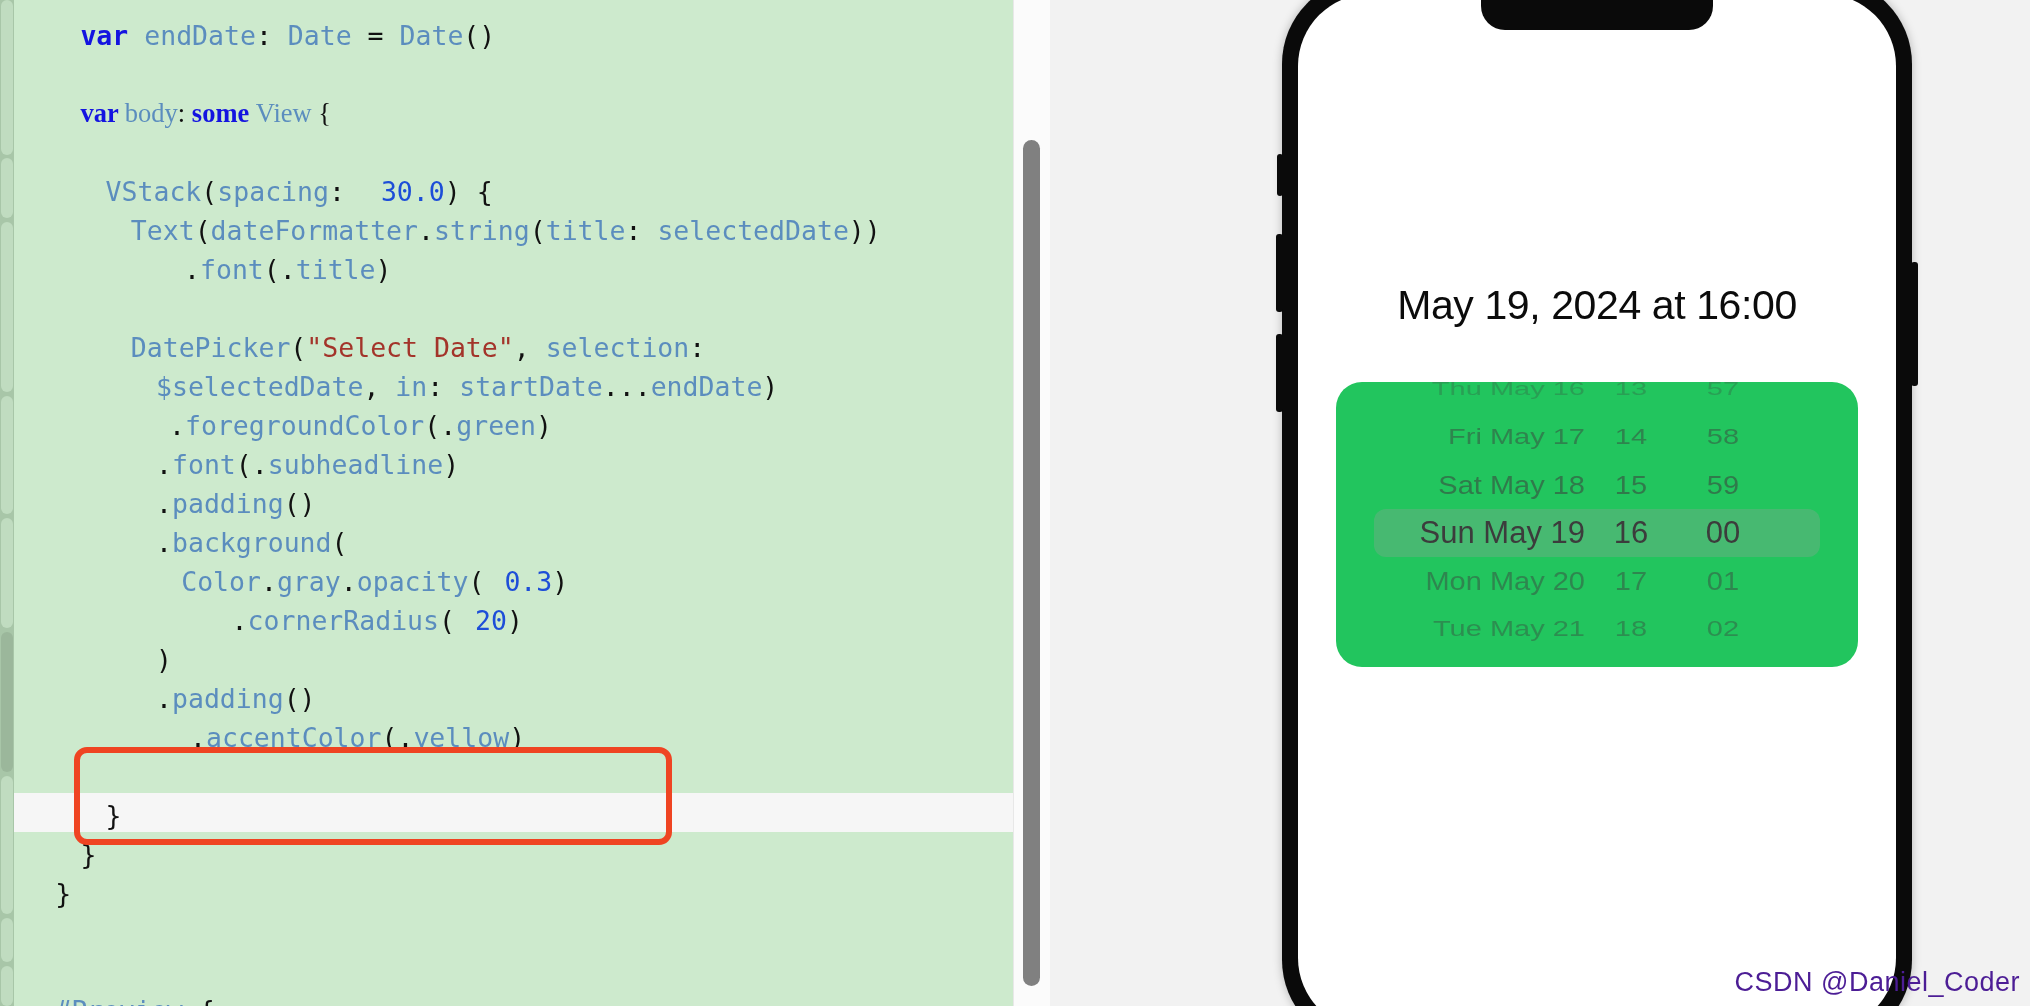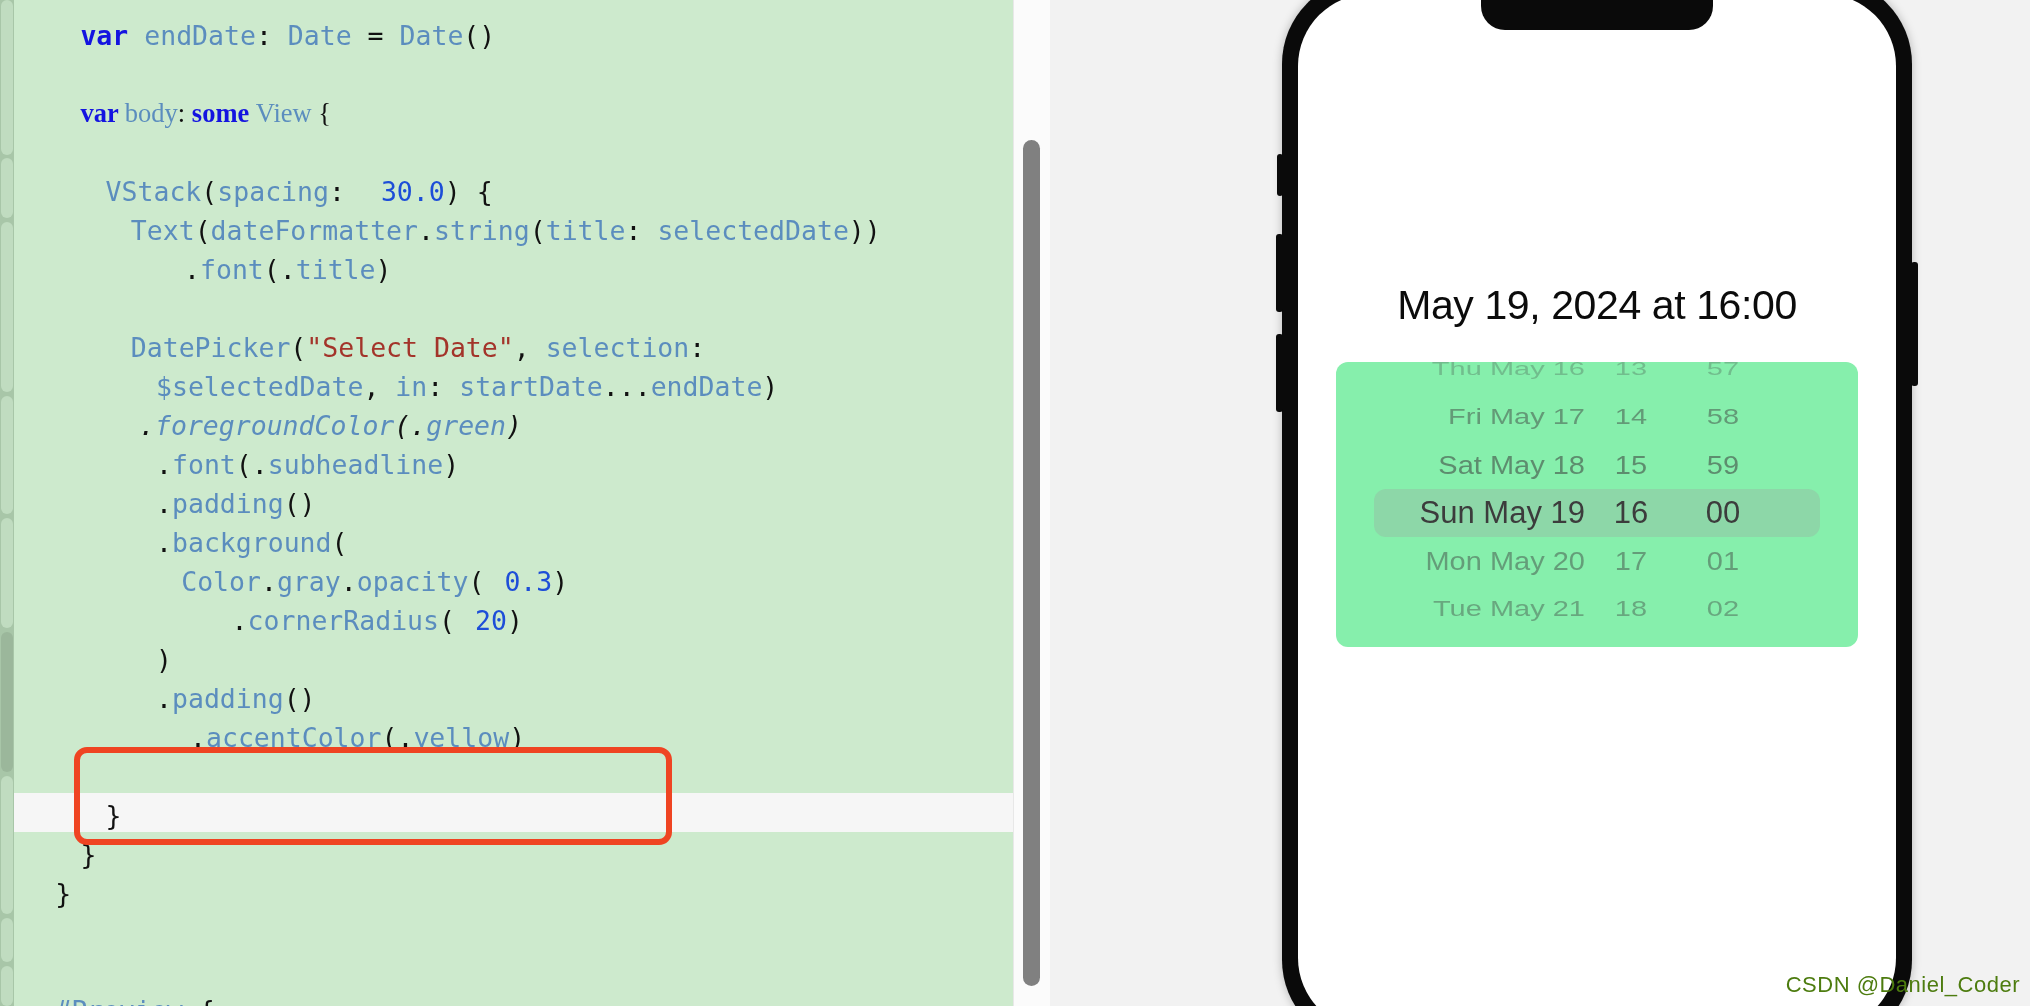--- a/index.html
+++ b/index.html
@@ -159,25 +159,25 @@
     font-family: "Liberation Sans", sans-serif;
     font-size: 41px;
     color: #0b0b0b;
     letter-spacing: -0.4px;
   }
 
   
   #picker-card {
     position: absolute;
     left: 38px;
-    top: 368px;
+    top: 388px;
     width: 522px;
     height: 285px;
-    background: #86efac;
-    border-radius: 12px;
+    background: #22c55e;
+    border-radius: 26px;
     overflow: hidden;
   }
   #picker-selection {
     position: absolute;
     left: 38px;
     top: 127px;
     width: 446px;
     height: 48px;
     background: rgba(160,160,160,0.30);
     border-radius: 12px;
@@ -217,22 +217,22 @@
     color: #121212;
     font-size: 31px;
   }
 
   
   #watermark {
     position: absolute;
     right: 10px;
     bottom: 8px;
     font-family: "Liberation Sans", sans-serif;
-    font-size: 22px;
-    color: #4d7c0f;
+    font-size: 27px;
+    color: #4c1d95;
     z-index: 20;
     letter-spacing: 0.5px;
   }
 </style>
 </head>
 <body>
 
 <div id="root">
 
   <div id="editor-pane">
@@ -255,21 +255,21 @@
         <div class="code-line" style="top: 16px; left: 66.4px;"><span class="kw">var </span><span class="id">endDate</span><span class="punct">: </span><span class="type">Date</span><span class="punct"> = </span><span class="type">Date</span><span class="punct">()</span></div>
         <div class="code-line" style="top: 55px; left: 66.4px;"></div>
         <div class="code-line" style="top: 94px; left: 66.4px; font-family: Liberation Serif, serif;"><span class="kw">var </span><span class="id">body</span><span class="punct">: </span><span class="kw">some </span><span class="type">View</span><span class="punct"> {</span></div>
         <div class="code-line" style="top: 133px; left: 66.4px;"></div>
         <div class="code-line" style="top: 172px; left: 91.6px;"><span class="type">VStack</span><span class="punct">(</span><span class="id">spacing</span><span class="punct">: </span><span class="num">30.0</span><span class="punct">) {</span></div>
         <div class="code-line" style="top: 211px; left: 116.8px;"><span class="type">Text</span><span class="punct">(</span><span class="id">dateFormatter</span><span class="punct">.</span><span class="fn">string</span><span class="punct">(</span><span class="id">title</span><span class="punct">: </span><span class="id">selectedDate</span><span class="punct">))</span></div>
         <div class="code-line" style="top: 250px; left: 142px; margin-left: 28px;"><span class="punct">.</span><span class="fn">font</span><span class="punct">(</span><span class="punct">.</span><span class="id">title</span><span class="punct">)</span></div>
         <div class="code-line" style="top: 289px; left: 66.4px;"></div>
         <div class="code-line" style="top: 328px; left: 116.8px;"><span class="type">DatePicker</span><span class="punct">(</span><span class="str">"Select Date"</span><span class="punct">, </span><span class="id">selection</span><span class="punct">:</span></div>
         <div class="code-line" style="top: 367px; left: 142px;"><span class="id">$selectedDate</span><span class="punct">, </span><span class="id">in</span><span class="punct">: </span><span class="id">startDate</span><span class="punct">...</span><span class="id">endDate</span><span class="punct">)</span></div>
-        <div class="code-line" style="top: 406px; left: 125px; font-style: italic;"><span class="punct">.</span><span class="fn">foregroundColor</span><span class="punct">(</span><span class="punct">.</span><span class="id">green</span><span class="punct">)</span></div>
+        <div class="code-line" style="top: 406px; left: 155px;"><span class="punct">.</span><span class="fn">foregroundColor</span><span class="punct">(</span><span class="punct">.</span><span class="id">green</span><span class="punct">)</span></div>
         <div class="code-line" style="top: 445px; left: 142px;"><span class="punct">.</span><span class="fn">font</span><span class="punct">(</span><span class="punct">.</span><span class="id">subheadline</span><span class="punct">)</span></div>
         <div class="code-line" style="top: 484px; left: 142px;"><span class="punct">.</span><span class="fn">padding</span><span class="punct">()</span></div>
         <div class="code-line" style="top: 523px; left: 142px;"><span class="punct">.</span><span class="fn">background</span><span class="punct">(</span></div>
         <div class="code-line" style="top: 562px; left: 167.2px;"><span class="type">Color</span><span class="punct">.</span><span class="id">gray</span><span class="punct">.</span><span class="fn">opacity</span><span class="punct">(</span><span class="num">0.3</span><span class="punct">)</span></div>
         <div class="code-line" style="top: 601px; left: 217.6px;"><span class="punct">.</span><span class="fn">cornerRadius</span><span class="punct">(</span><span class="num">20</span><span class="punct">)</span></div>
         <div class="code-line" style="top: 640px; left: 142px;"><span class="punct">)</span></div>
         <div class="code-line" style="top: 679px; left: 142px;"><span class="punct">.</span><span class="fn">padding</span><span class="punct">()</span></div>
         <div class="code-line" style="top: 718px; left: 142px; margin-left: 34px;"><span class="punct">.</span><span class="fn">accentColor</span><span class="punct">(</span><span class="punct">.</span><span class="id">yellow</span><span class="punct">)</span></div>
         <div class="code-line" style="top: 796px; left: 91.6px;"><span class="punct">}</span></div>
         <div class="code-line" style="top: 835px; left: 66.4px;"><span class="punct">}</span></div>

